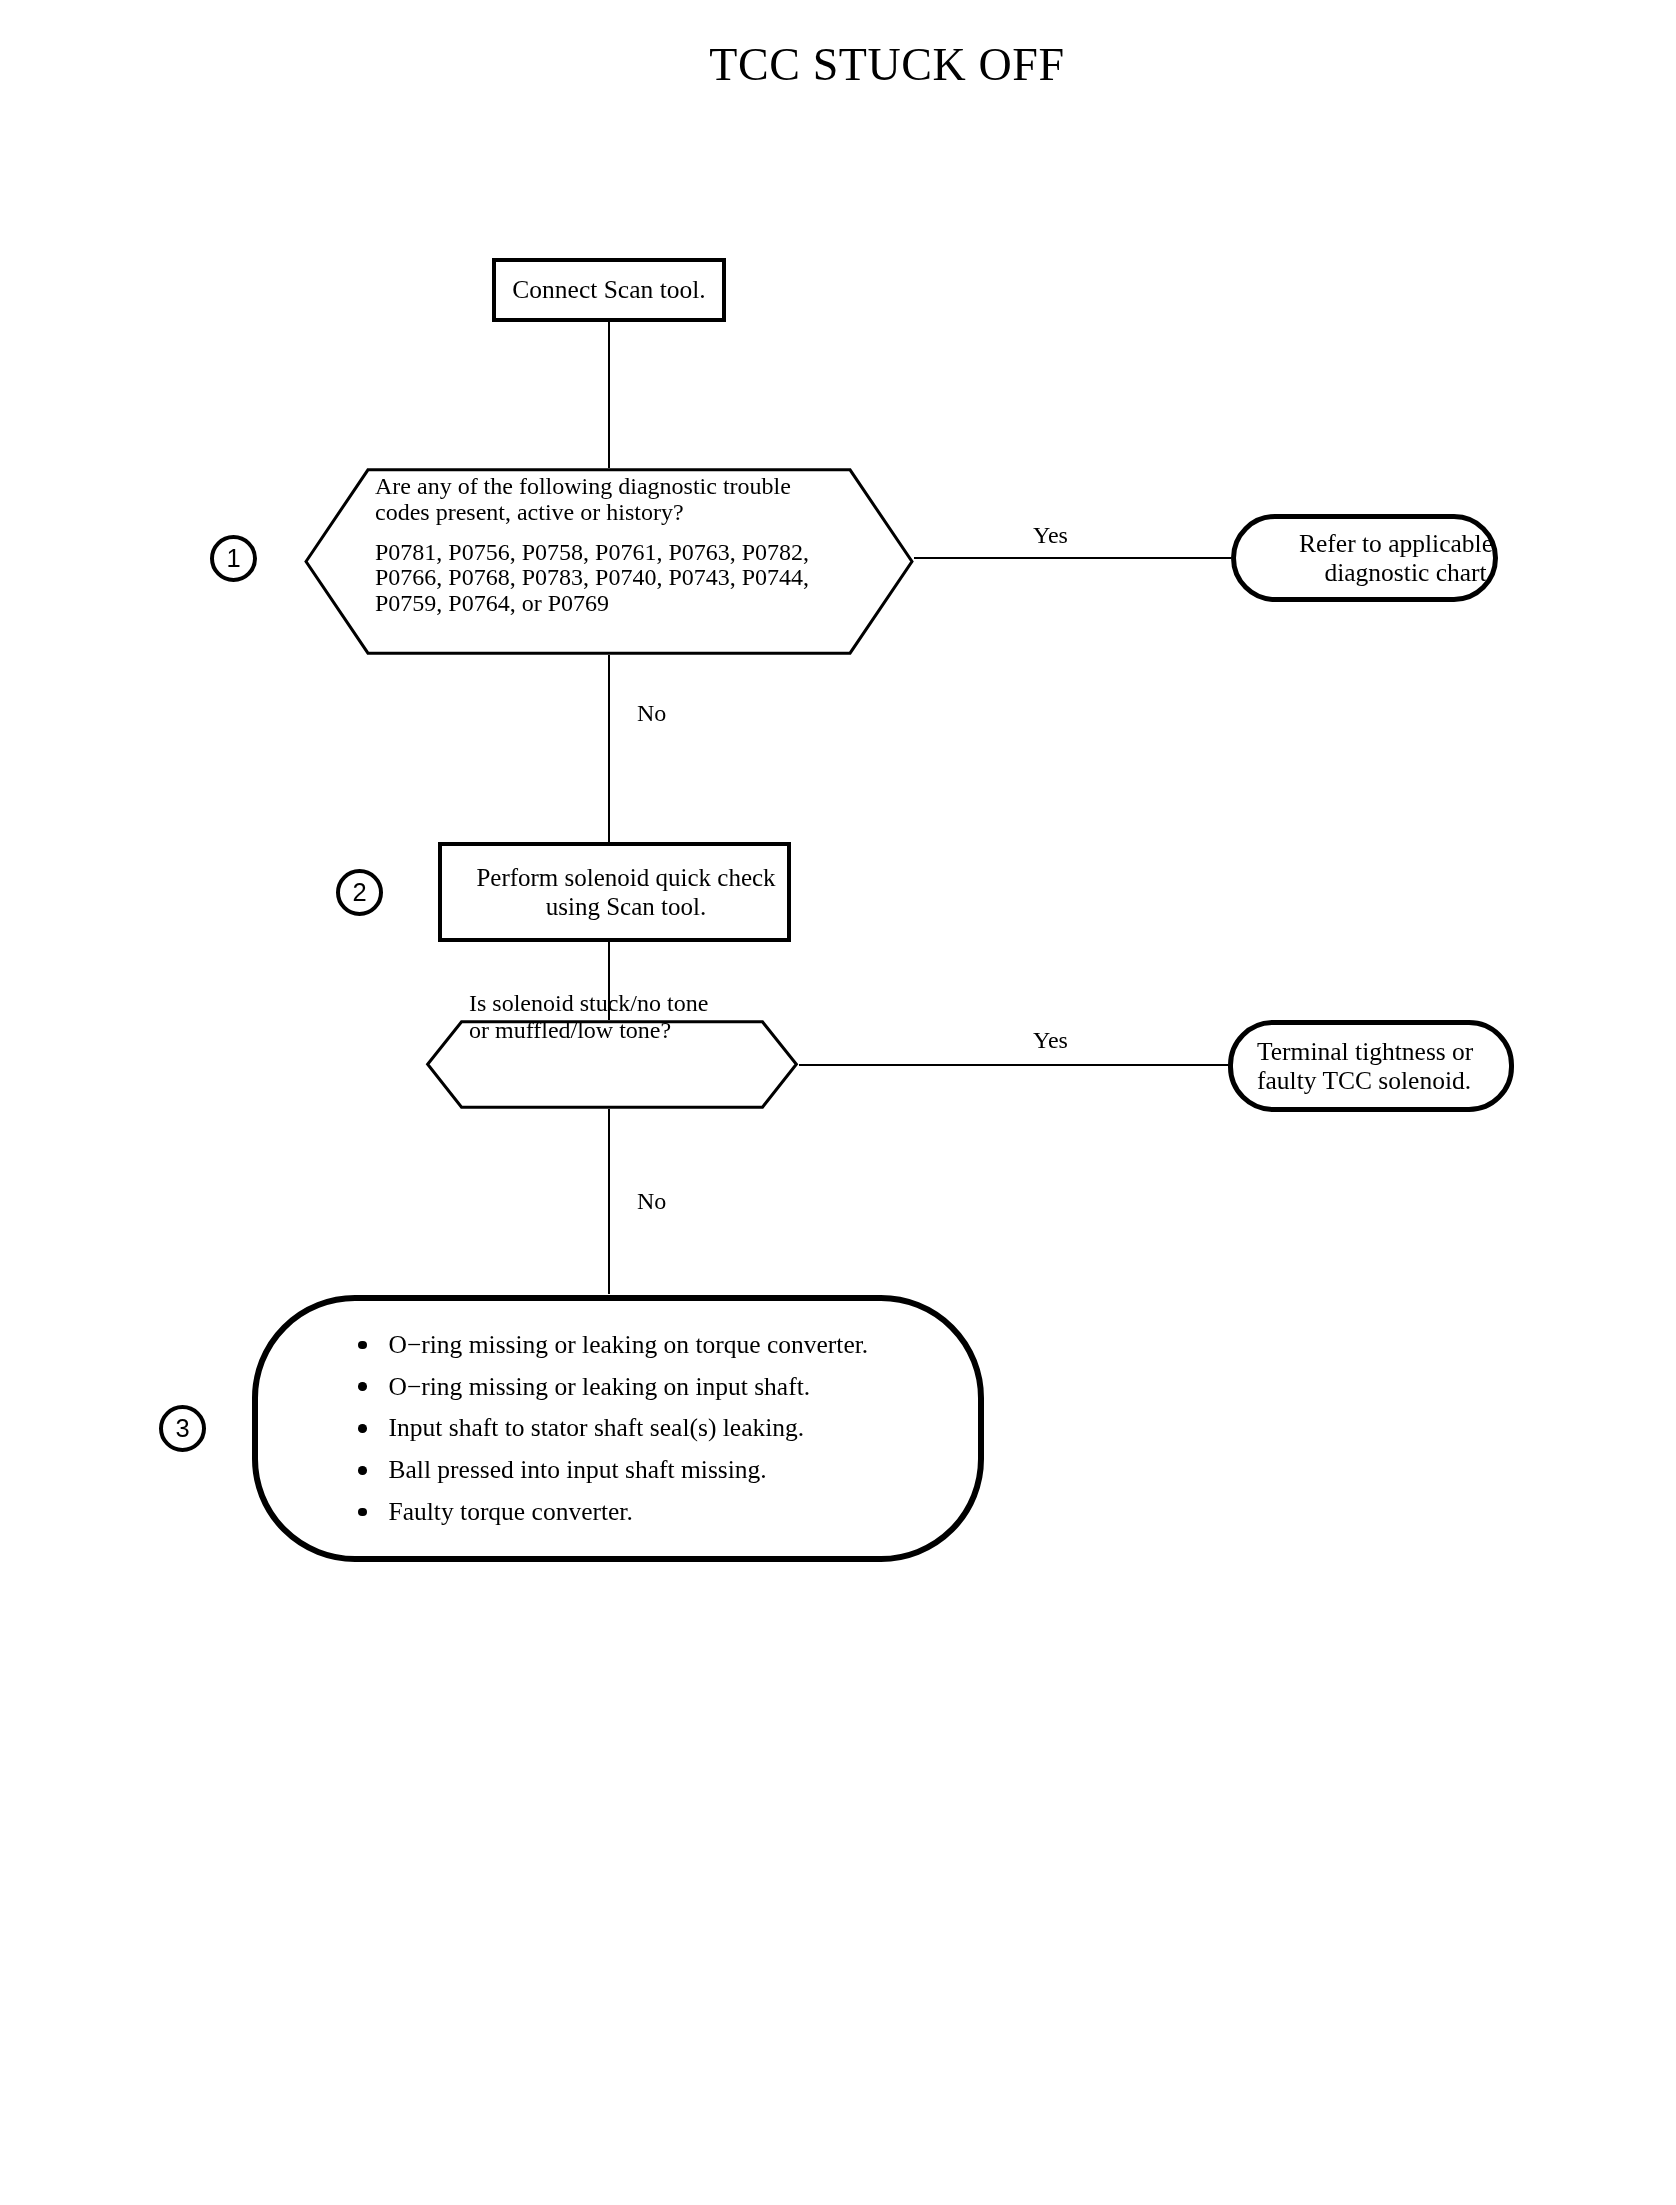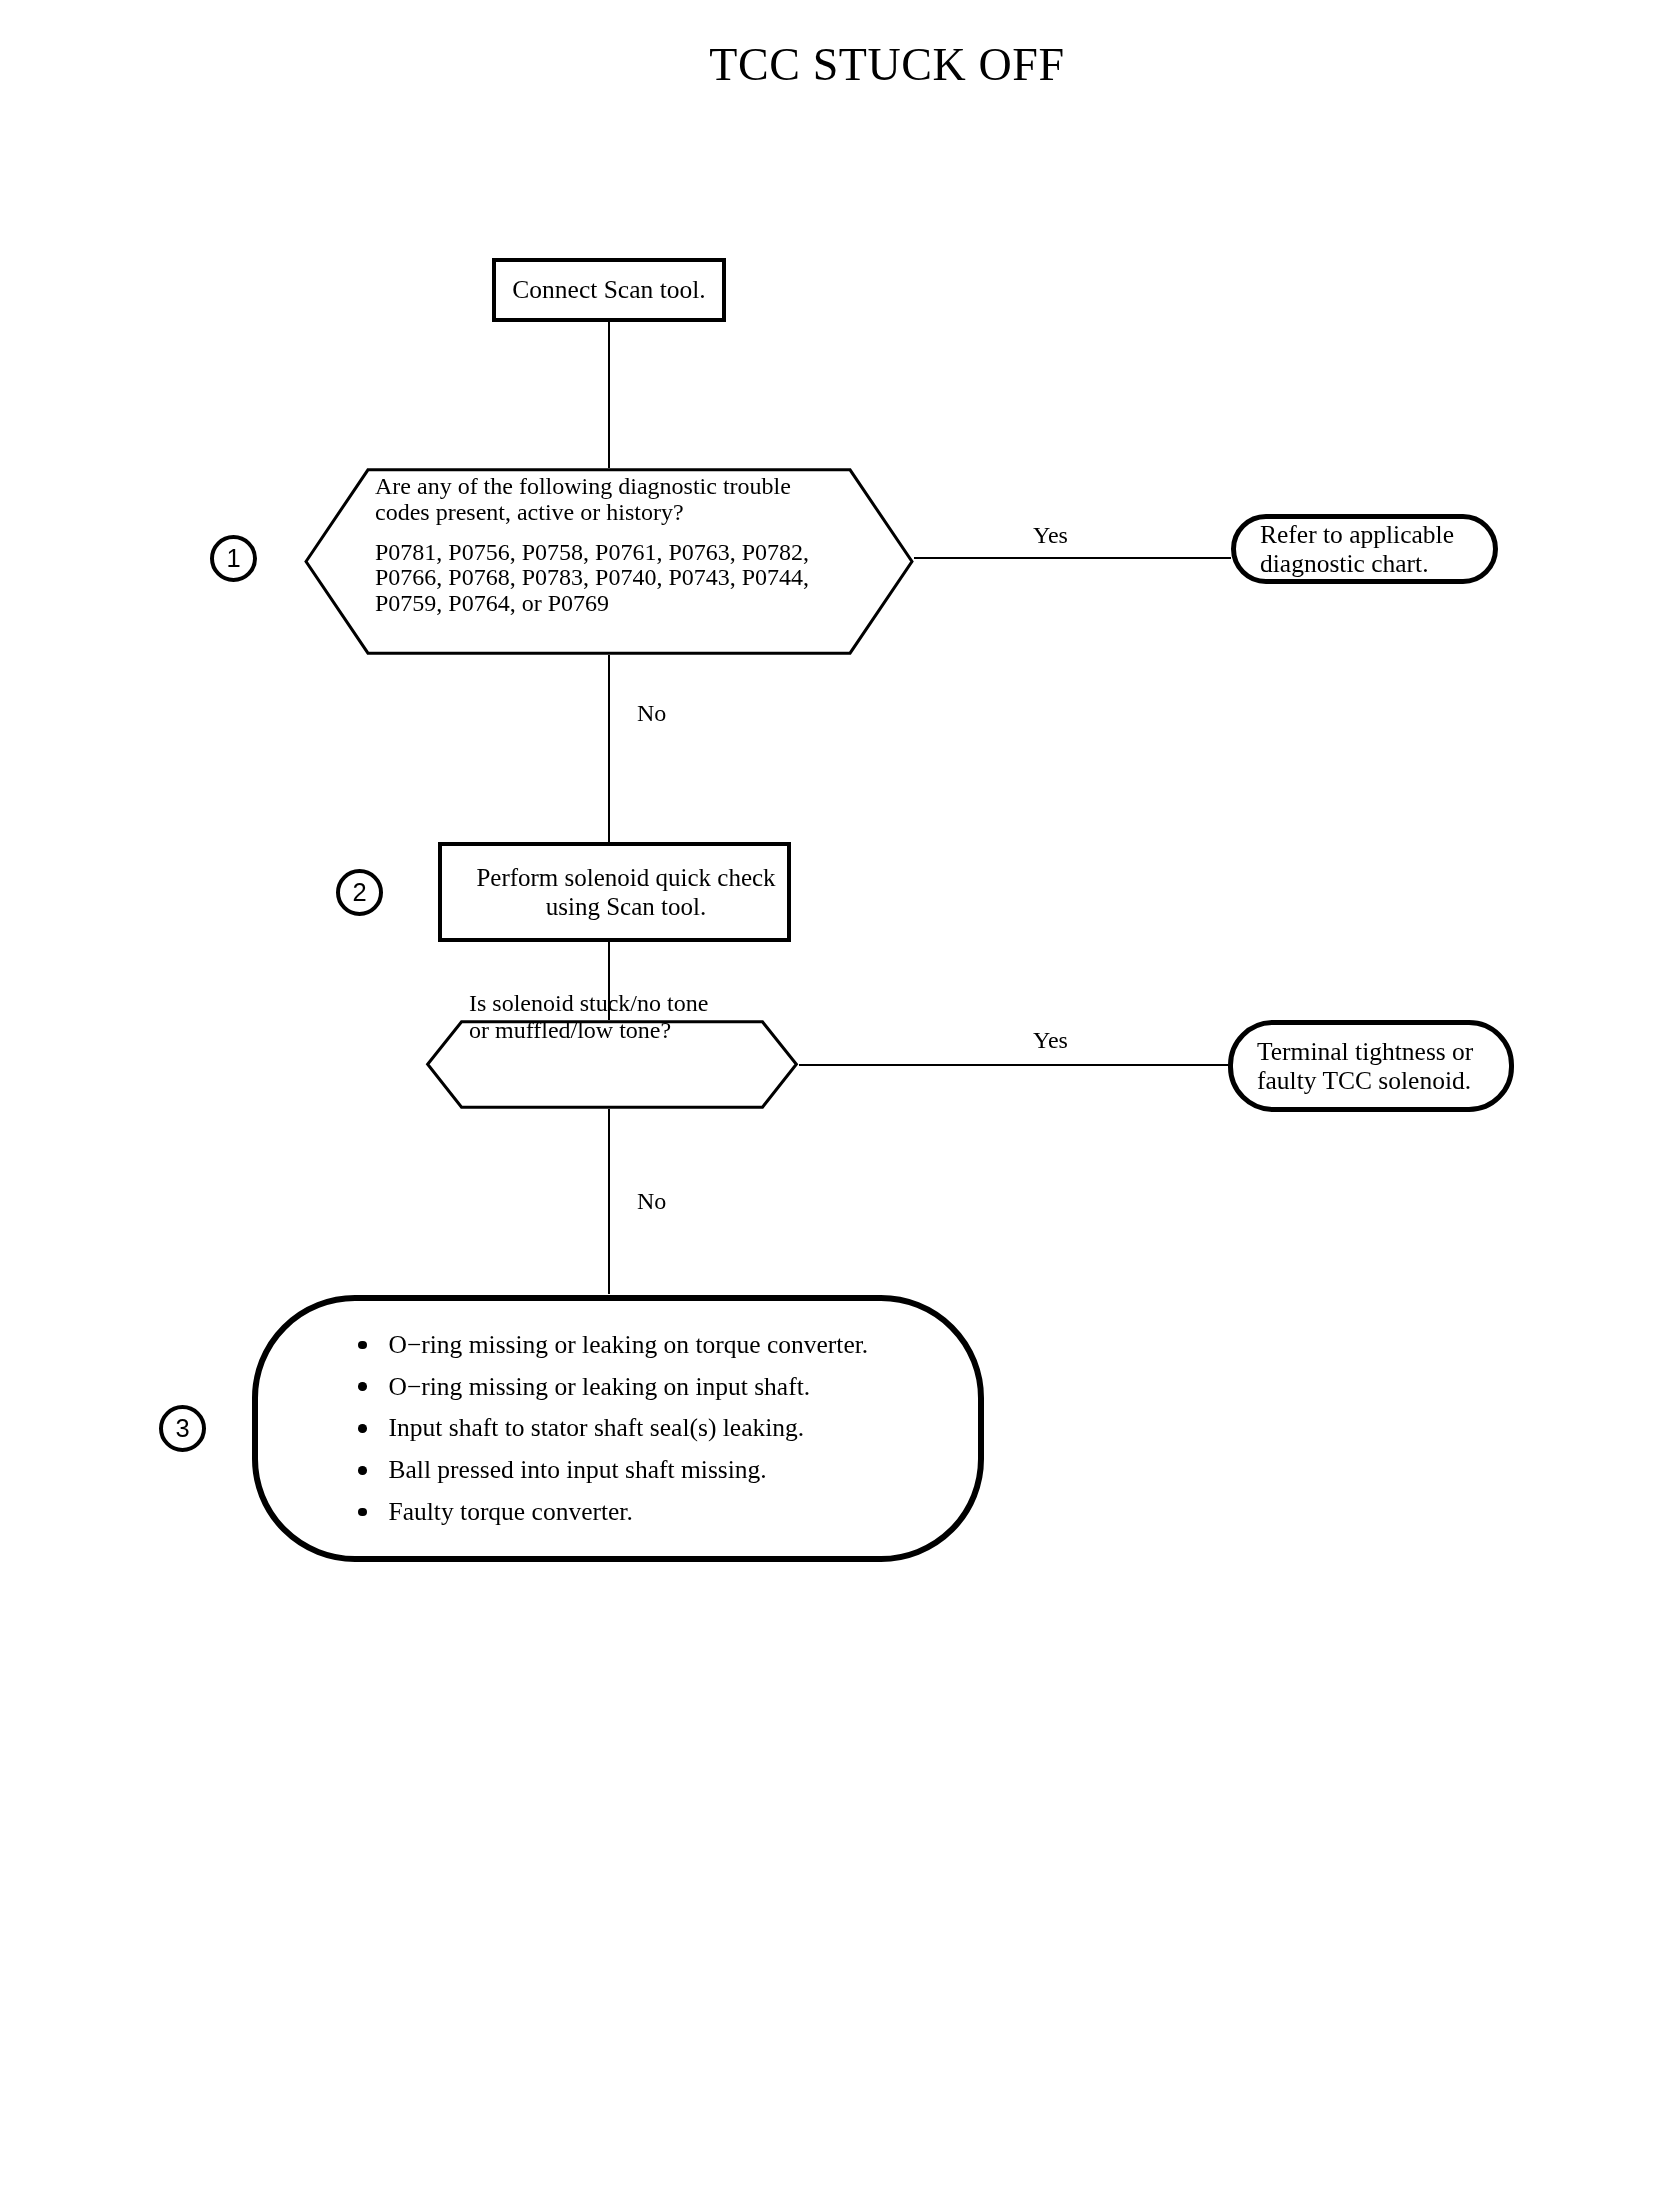--- a/index.html
+++ b/index.html
@@ -92,21 +92,21 @@
   <div class="line">Are any of the following diagnostic trouble</div>
   <div class="line">codes present, active or history?</div>
   <div class="spacer"></div>
   <div class="line">P0781, P0756, P0758, P0761, P0763, P0782,</div>
   <div class="line">P0766, P0768, P0783, P0740, P0743, P0744,</div>
   <div class="line">P0759, P0764, or P0769</div>
 </div>
 
 <div class="abs edge-label" style="left:1033px; top:522px;">Yes</div>
 <div class="abs connector-h" style="left:914px; top:557px; width:317px;"></div>
-<div class="abs result-box" style="left:1231px; top:514px; width:267px; height:70px;">
+<div class="abs result-box" style="left:1231px; top:514px; width:267px; height:88px;text-align:right;">
   <div class="line">Refer to applicable</div>
   <div class="line">diagnostic chart.</div>
 </div>
 
 <div class="abs connector-v" style="left:608px; top:655px; height:187px;"></div>
 <div class="abs edge-label" style="left:637px; top:700px;">No</div>
 
 <div class="abs badge" style="left:336px; top:869px;">
   <span>2</span>
 </div>

